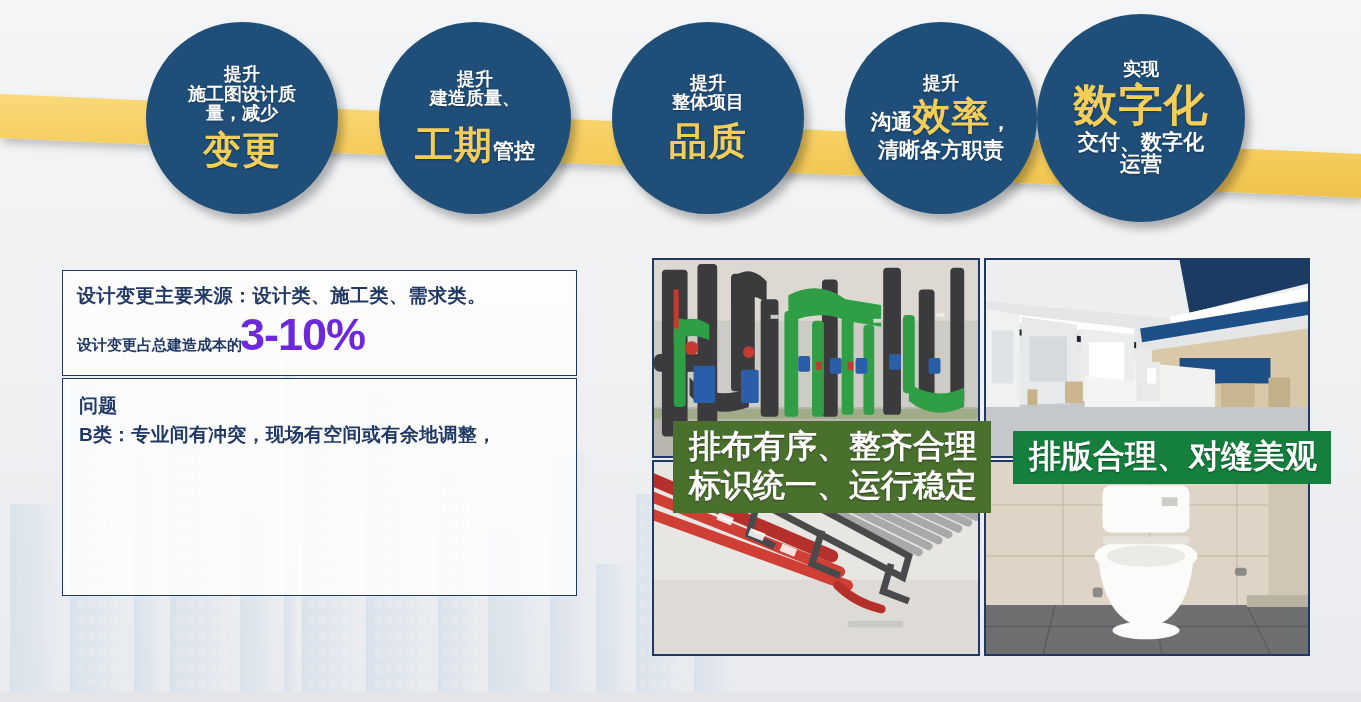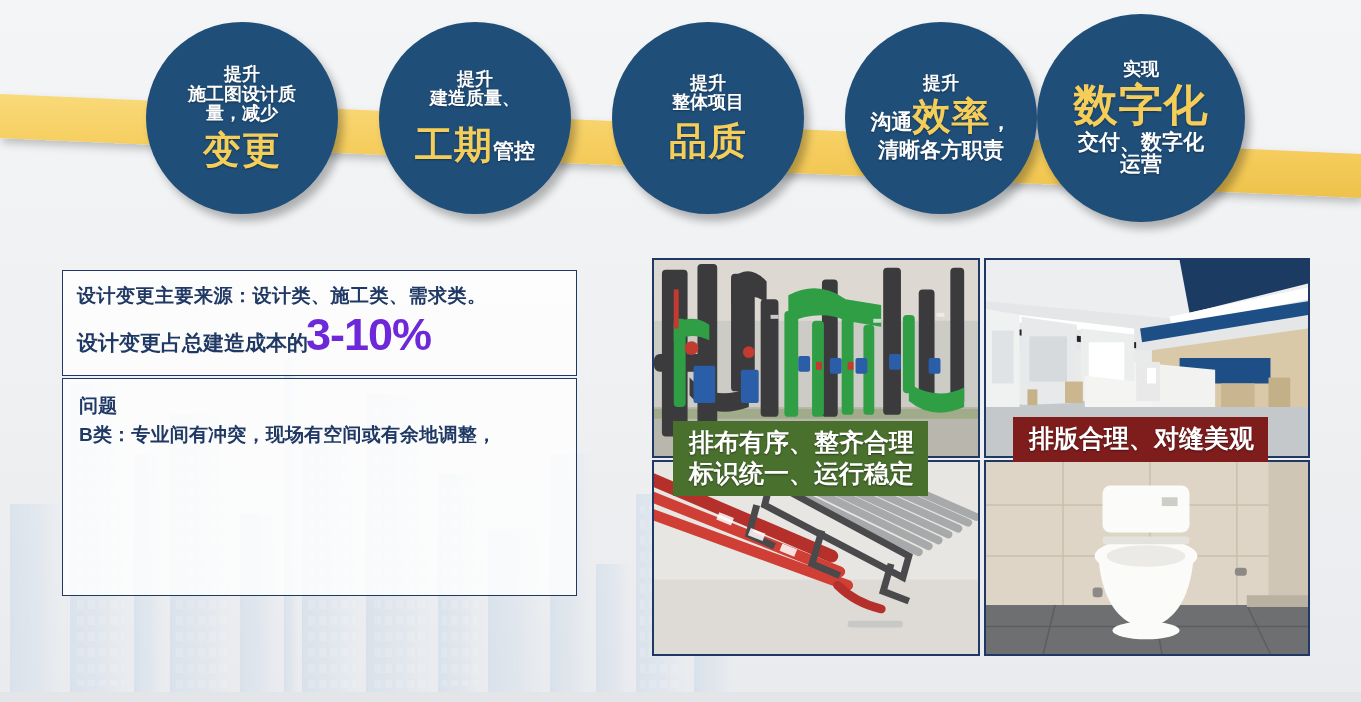--- a/index.html
+++ b/index.html
@@ -46,44 +46,44 @@
     position:absolute;
     border:1.5px solid #1f3864;
     background:rgba(255,255,255,.80);
     box-sizing:border-box;
     color:#1f3864;
     font-weight:bold;
   }
   #box1{left:62px;top:270px;width:515px;height:106px;padding:12px 14px 0 14px;}
   #box1 .line1{font-size:19px;letter-spacing:.5px;}
   #box1 .line2{display:flex;align-items:baseline;margin-top:6px;}
-  #box1 .line2 .lbl{font-size:21px;}
+  #box1 .line2 .lbl{font-size:15px;}
   #box1 .line2 .pct{font-size:45px;color:#6d28d9;font-weight:bold;line-height:.9;margin-left:-2px;letter-spacing:-1px;}
 
   #box2{left:62px;top:378px;width:515px;height:218px;padding:14px 14px 0 16px;}
   #box2 p{margin:0 0 2px 0;font-size:19px;line-height:1.42;letter-spacing:.2px;}
 
   
   .photo{position:absolute;border:2px solid #1f3864;overflow:hidden;box-sizing:border-box;}
   #ph1{left:652px;top:258px;width:328px;height:200px;}
   #ph2{left:652px;top:460px;width:328px;height:196px;}
   #ph3{left:984px;top:258px;width:326px;height:200px;}
   #ph4{left:984px;top:460px;width:326px;height:196px;}
   .photo svg{display:block;width:100%;height:100%;}
 
   
   .caption{
     position:absolute;
-    color:#ffffff;font-weight:bold;font-size:25px;line-height:1.22;
+    color:#ffffff;font-weight:bold;font-size:32px;line-height:1.22;
     padding:6px 14px 8px 16px;
     text-shadow:0 1px 2px rgba(0,0,0,.45);
     box-sizing:border-box;white-space:nowrap;
   }
   #cap-left{left:673px;top:421px;background:#4a702e;}
-  #cap-right{left:1013px;top:417px;background:#7f1d1d;}
+  #cap-right{left:1013px;top:431px;background:#15803d;}
 </style>
 </head>
 <body>
 
 <div id="bg"></div>
 
 <svg id="skyline" viewBox="0 0 760 430" preserveAspectRatio="none">
   <defs>
     <linearGradient id="skyFade" x1="0" y1="0" x2="1" y2="0">
       <stop offset="0%" stop-color="#c6d6e8" stop-opacity=".85"></stop>

